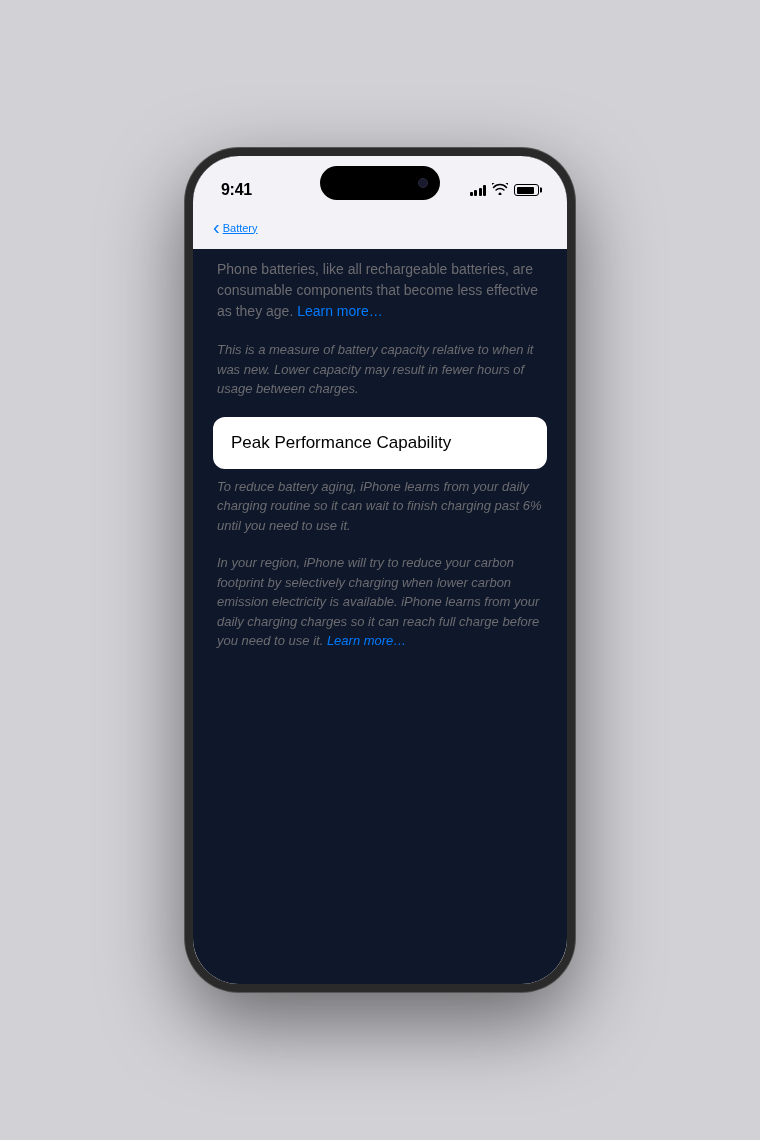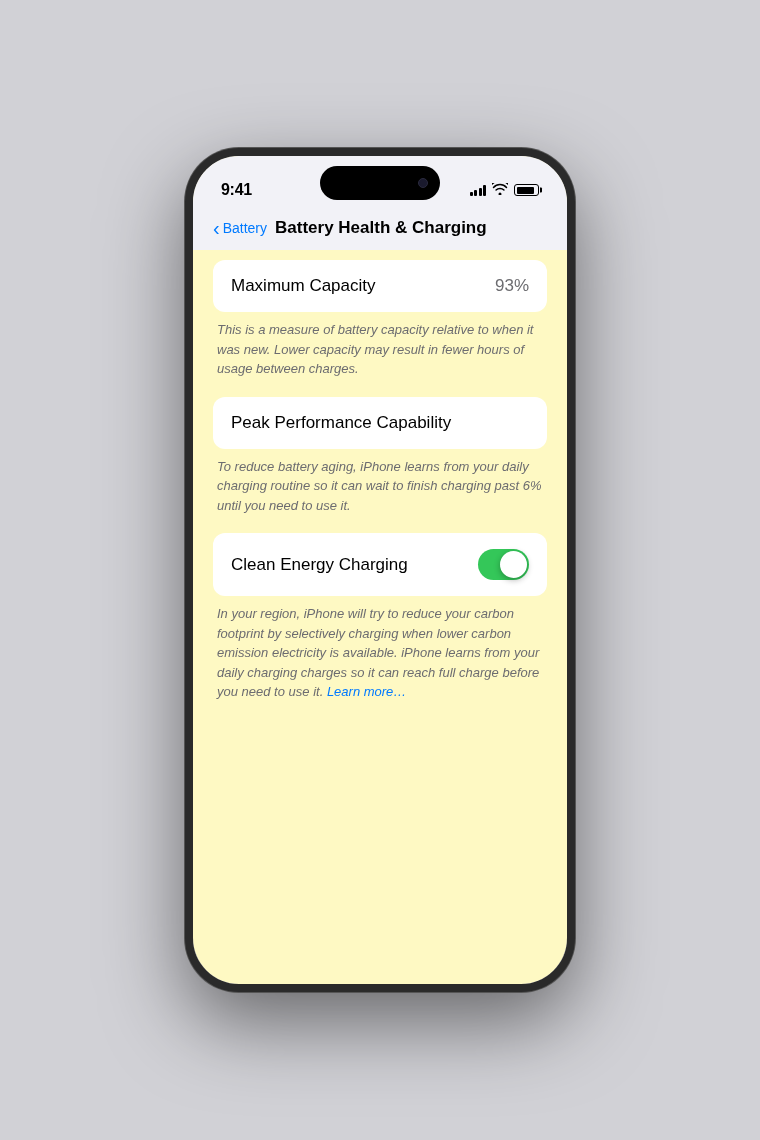--- a/index.html
+++ b/index.html
@@ -46,21 +46,21 @@
       top: 145px;
       width: 4px;
       height: 70px;
       background: #3a3a3a;
       border-radius: 0 2px 2px 0;
     }
 
     .screen {
       width: 100%;
       height: 100%;
-      background: #fef9c3;
+      background: #0f172a;
       border-radius: 46px;
       overflow: hidden;
       display: flex;
       flex-direction: column;
     }
 
     
     .status-bar {
       height: 54px;
       background: #f2f2f7;
@@ -176,22 +176,23 @@
       margin-right: 8px;
     }
 
     .back-chevron {
       font-size: 20px;
       line-height: 1;
       margin-top: -1px;
     }
 
     .back-label {
-      font-size: 14px;
+      font-size: 11px;
       color: #007aff;
+      text-decoration: underline;
     }
 
     .page-title {
       font-size: 17px;
       font-weight: 600;
       color: #000;
     }
 
     
     .content {
@@ -303,50 +304,39 @@
           <div class="battery-fill"></div>
         </div>
       </div>
     </div>
 
     <div class="nav-header">
       <div class="back-btn">
         <span class="back-chevron">‹</span>
         <span class="back-label">Battery</span>
       </div>
-      <span class="page-title">Battery Health &amp; Charging</span>
     </div>
 
     <div class="content">
 
-
-      <div class="card">
-        <div class="card-row">
-          <span class="card-title">Maximum Capacity</span>
-          <span class="card-value">93%</span>
-        </div>
-      </div>
+      <p class="intro-text">
+        <span>Phone batteries, like all rechargeable batteries, are consumable components that become less effective as they age.</span>
+        <a class="learn-more-link" href="#">Learn more…</a>
+      </p>
+
       <p class="section-desc">This is a measure of battery capacity relative to when it was new. Lower capacity may result in fewer hours of usage between charges.</p>
 
       <div class="card">
         <div class="card-row">
           <span class="card-title">Peak Performance Capability</span>
         </div>
       </div>
 
       <p class="section-desc">To reduce battery aging, iPhone learns from your daily charging routine so it can wait to finish charging past 6% until you need to use it.</p>
 
-      <div class="card">
-        <div class="card-row">
-          <span class="card-title">Clean Energy Charging</span>
-          <div class="toggle">
-            <div class="toggle-knob"></div>
-          </div>
-        </div>
-      </div>
       <p class="section-desc">
         <span>In your region, iPhone will try to reduce your carbon footprint by selectively charging when lower carbon emission electricity is available. iPhone learns from your daily charging charges so it can reach full charge before you need to use it.</span>
         <a class="learn-more-link" href="#">Learn more…</a>
       </p>
 
     </div>
   </div>
 </div>
 
 </body></html>

